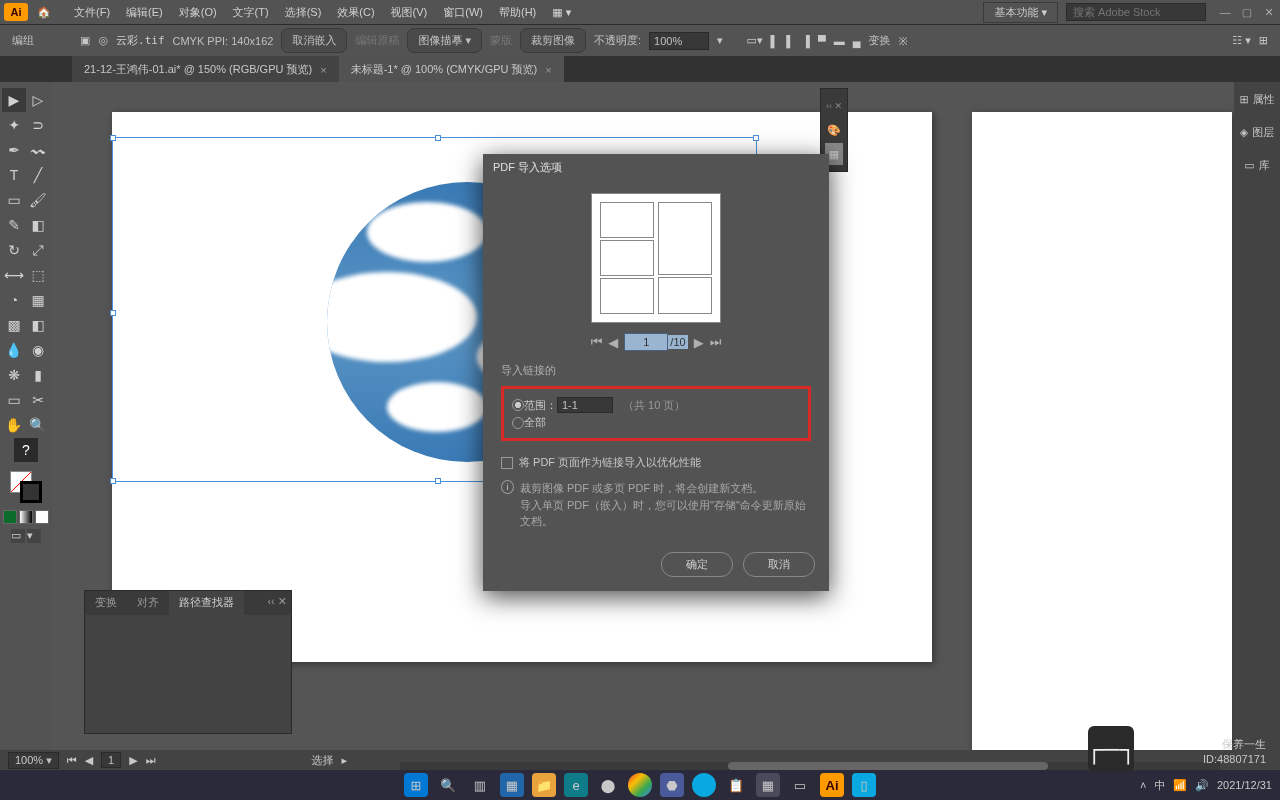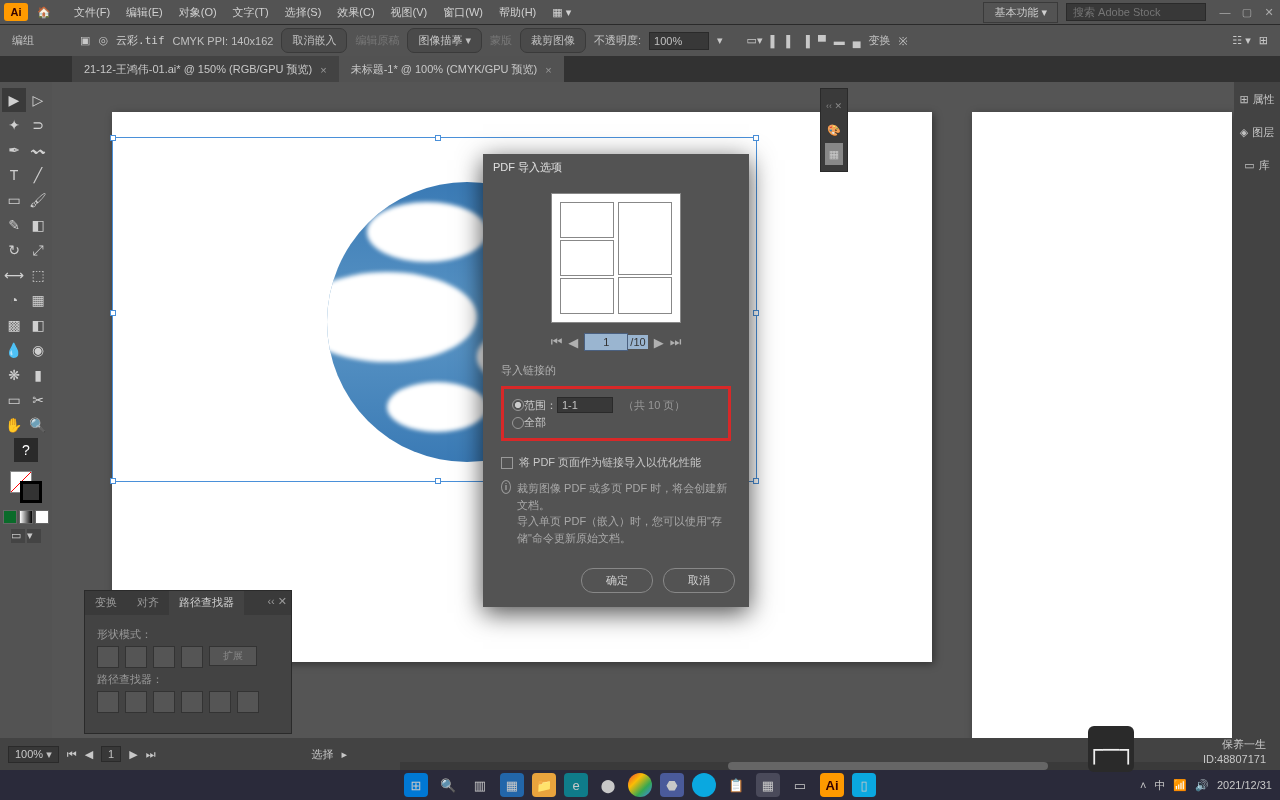--- a/index.html
+++ b/index.html
@@ -34,21 +34,21 @@
 .sw{width:14px;height:14px;border:1px solid #666}
 .canvas-area{flex:1;background:#555555;position:relative;overflow:hidden}
 .artboard{position:absolute;left:60px;top:30px;width:820px;height:550px;background:#fff;box-shadow:2px 2px 8px rgba(0,0,0,0.4)}
 .artboard2{position:absolute;left:920px;top:30px;width:260px;height:650px;background:#fff;box-shadow:2px 2px 8px rgba(0,0,0,0.4)}
 .selection-box{position:absolute;left:60px;top:55px;width:645px;height:345px;border:1px solid #4a90d9}
 .sel-handle{position:absolute;width:6px;height:6px;background:#fff;border:1px solid #4a90d9}
 .cloud-circle{position:absolute;left:275px;top:100px;width:280px;height:280px;border-radius:50%;background:linear-gradient(180deg,#3a7ab5 0%,#5a95c5 50%,#3a7ab5 100%);overflow:hidden}
 .cloud{position:absolute;background:#fff;border-radius:50%;filter:blur(2px)}
 .right-panels{width:46px;background:#434343;display:flex;flex-direction:column;align-items:center;padding-top:6px;gap:10px}
 .panel-btn{display:flex;align-items:center;gap:4px;color:#c0c0c0;padding:4px}
-.dialog{position:absolute;left:483px;top:154px;width:266px;background:#535353;box-shadow:0 6px 24px rgba(0,0,0,0.7);z-index:100}
+.dialog{position:absolute;left:483px;top:154px;width:346px;background:#535353;box-shadow:0 6px 24px rgba(0,0,0,0.7);z-index:100}
 .dialog-title{padding:6px 10px;color:#e0e0e0;background:#535353}
 .dialog-body{padding:12px 18px}
 .preview-box{width:130px;height:130px;background:#fff;border:1px solid #888;margin:0 auto 10px;padding:8px;display:flex;gap:4px}
 .preview-col{flex:1;display:flex;flex-direction:column;gap:2px}
 .preview-item{border:1px solid #888;flex:1}
 .pager{display:flex;align-items:center;justify-content:center;gap:6px;margin-bottom:12px}
 .pager-btn{color:#b0b0b0;cursor:pointer;font-size:13px}
 .pager-field{width:44px;height:18px;background:#9ab5d0;border:1px solid #4a6080;text-align:center;color:#333}
 .section-label{color:#b0b0b0;margin-bottom:8px}
 .highlight-box{border:3px solid #d82828;padding:6px 8px;margin-bottom:4px}
@@ -66,21 +66,21 @@
 .pathfinder{position:absolute;left:84px;top:590px;width:208px;height:144px;background:#434343;border:1px solid #2a2a2a;z-index:60}
 .pf-tabs{display:flex;background:#3a3a3a;height:24px}
 .pf-tab{padding:4px 10px;color:#999}
 .pf-tab.active{background:#434343;color:#d0d0d0}
 .pf-close{position:absolute;right:4px;top:4px;color:#999}
 .pf-body{padding:8px 12px}
 .pf-label{color:#999;margin:4px 0}
 .pf-row{display:flex;gap:6px;margin:4px 0}
 .pf-btn{width:22px;height:22px;background:#555;border:1px solid #333}
 .pf-expand{width:48px;height:20px;background:#555;border:1px solid #333;color:#888;font-size:10px}
-.statusbar{position:absolute;bottom:30px;left:0;right:0;height:32px;background:#434343;display:flex;align-items:center;padding:0 8px;gap:8px}
+.statusbar{position:absolute;bottom:30px;left:0;right:0;height:20px;background:#434343;display:flex;align-items:center;padding:0 8px;gap:8px}
 .status-dropdown{background:#383838;border:1px solid #2a2a2a;padding:1px 6px;color:#c0c0c0}
 .scrollbar-h{position:absolute;bottom:30px;left:400px;right:60px;height:8px;background:#3a3a3a}
 .scrollbar-thumb{position:absolute;left:40%;width:320px;height:8px;background:#666;border-radius:4px}
 .taskbar{position:absolute;bottom:0;left:0;right:0;height:30px;background:#2a2a3a;display:flex;align-items:center;justify-content:center;gap:8px}
 .tb-icon{width:24px;height:24px;border-radius:4px;display:flex;align-items:center;justify-content:center;font-size:13px}
 .tb-right{position:absolute;right:8px;display:flex;align-items:center;gap:8px;color:#c0c0c0}
 .watermark{position:absolute;right:14px;bottom:34px;color:#d0d0d0;font-size:16px;z-index:200;text-align:right;line-height:1.3}
 .wm-icon{position:absolute;right:146px;bottom:28px;width:46px;height:46px;background:#2a2a2a;border-radius:6px;display:flex;align-items:center;justify-content:center;z-index:200;font-size:24px;color:#eee}
 </style>
 </head>
@@ -314,39 +314,20 @@
   </div>
 </div>
 
 <div class="pathfinder">
   <div class="pf-tabs">
     <div class="pf-tab">变换</div>
     <div class="pf-tab">对齐</div>
     <div class="pf-tab active">路径查找器</div>
   </div>
   <span class="pf-close">‹‹ ✕</span>
-  <div class="pf-body">
-    <div class="pf-label">形状模式：</div>
-    <div class="pf-row">
-      <div class="pf-btn"></div>
-      <div class="pf-btn"></div>
-      <div class="pf-btn"></div>
-      <div class="pf-btn"></div>
-      <button class="pf-expand">扩展</button>
-    </div>
-    <div class="pf-label">路径查找器：</div>
-    <div class="pf-row">
-      <div class="pf-btn"></div>
-      <div class="pf-btn"></div>
-      <div class="pf-btn"></div>
-      <div class="pf-btn"></div>
-      <div class="pf-btn"></div>
-      <div class="pf-btn"></div>
-    </div>
-  </div>
 </div>
 
 <div class="statusbar">
   <span class="status-dropdown"><span>100%</span> ▾</span>
   <span>⏮</span>
   <span>◀</span>
   <span class="status-dropdown">1</span>
   <span>▶</span>
   <span>⏭</span>
   <span style="width:140px"></span>

